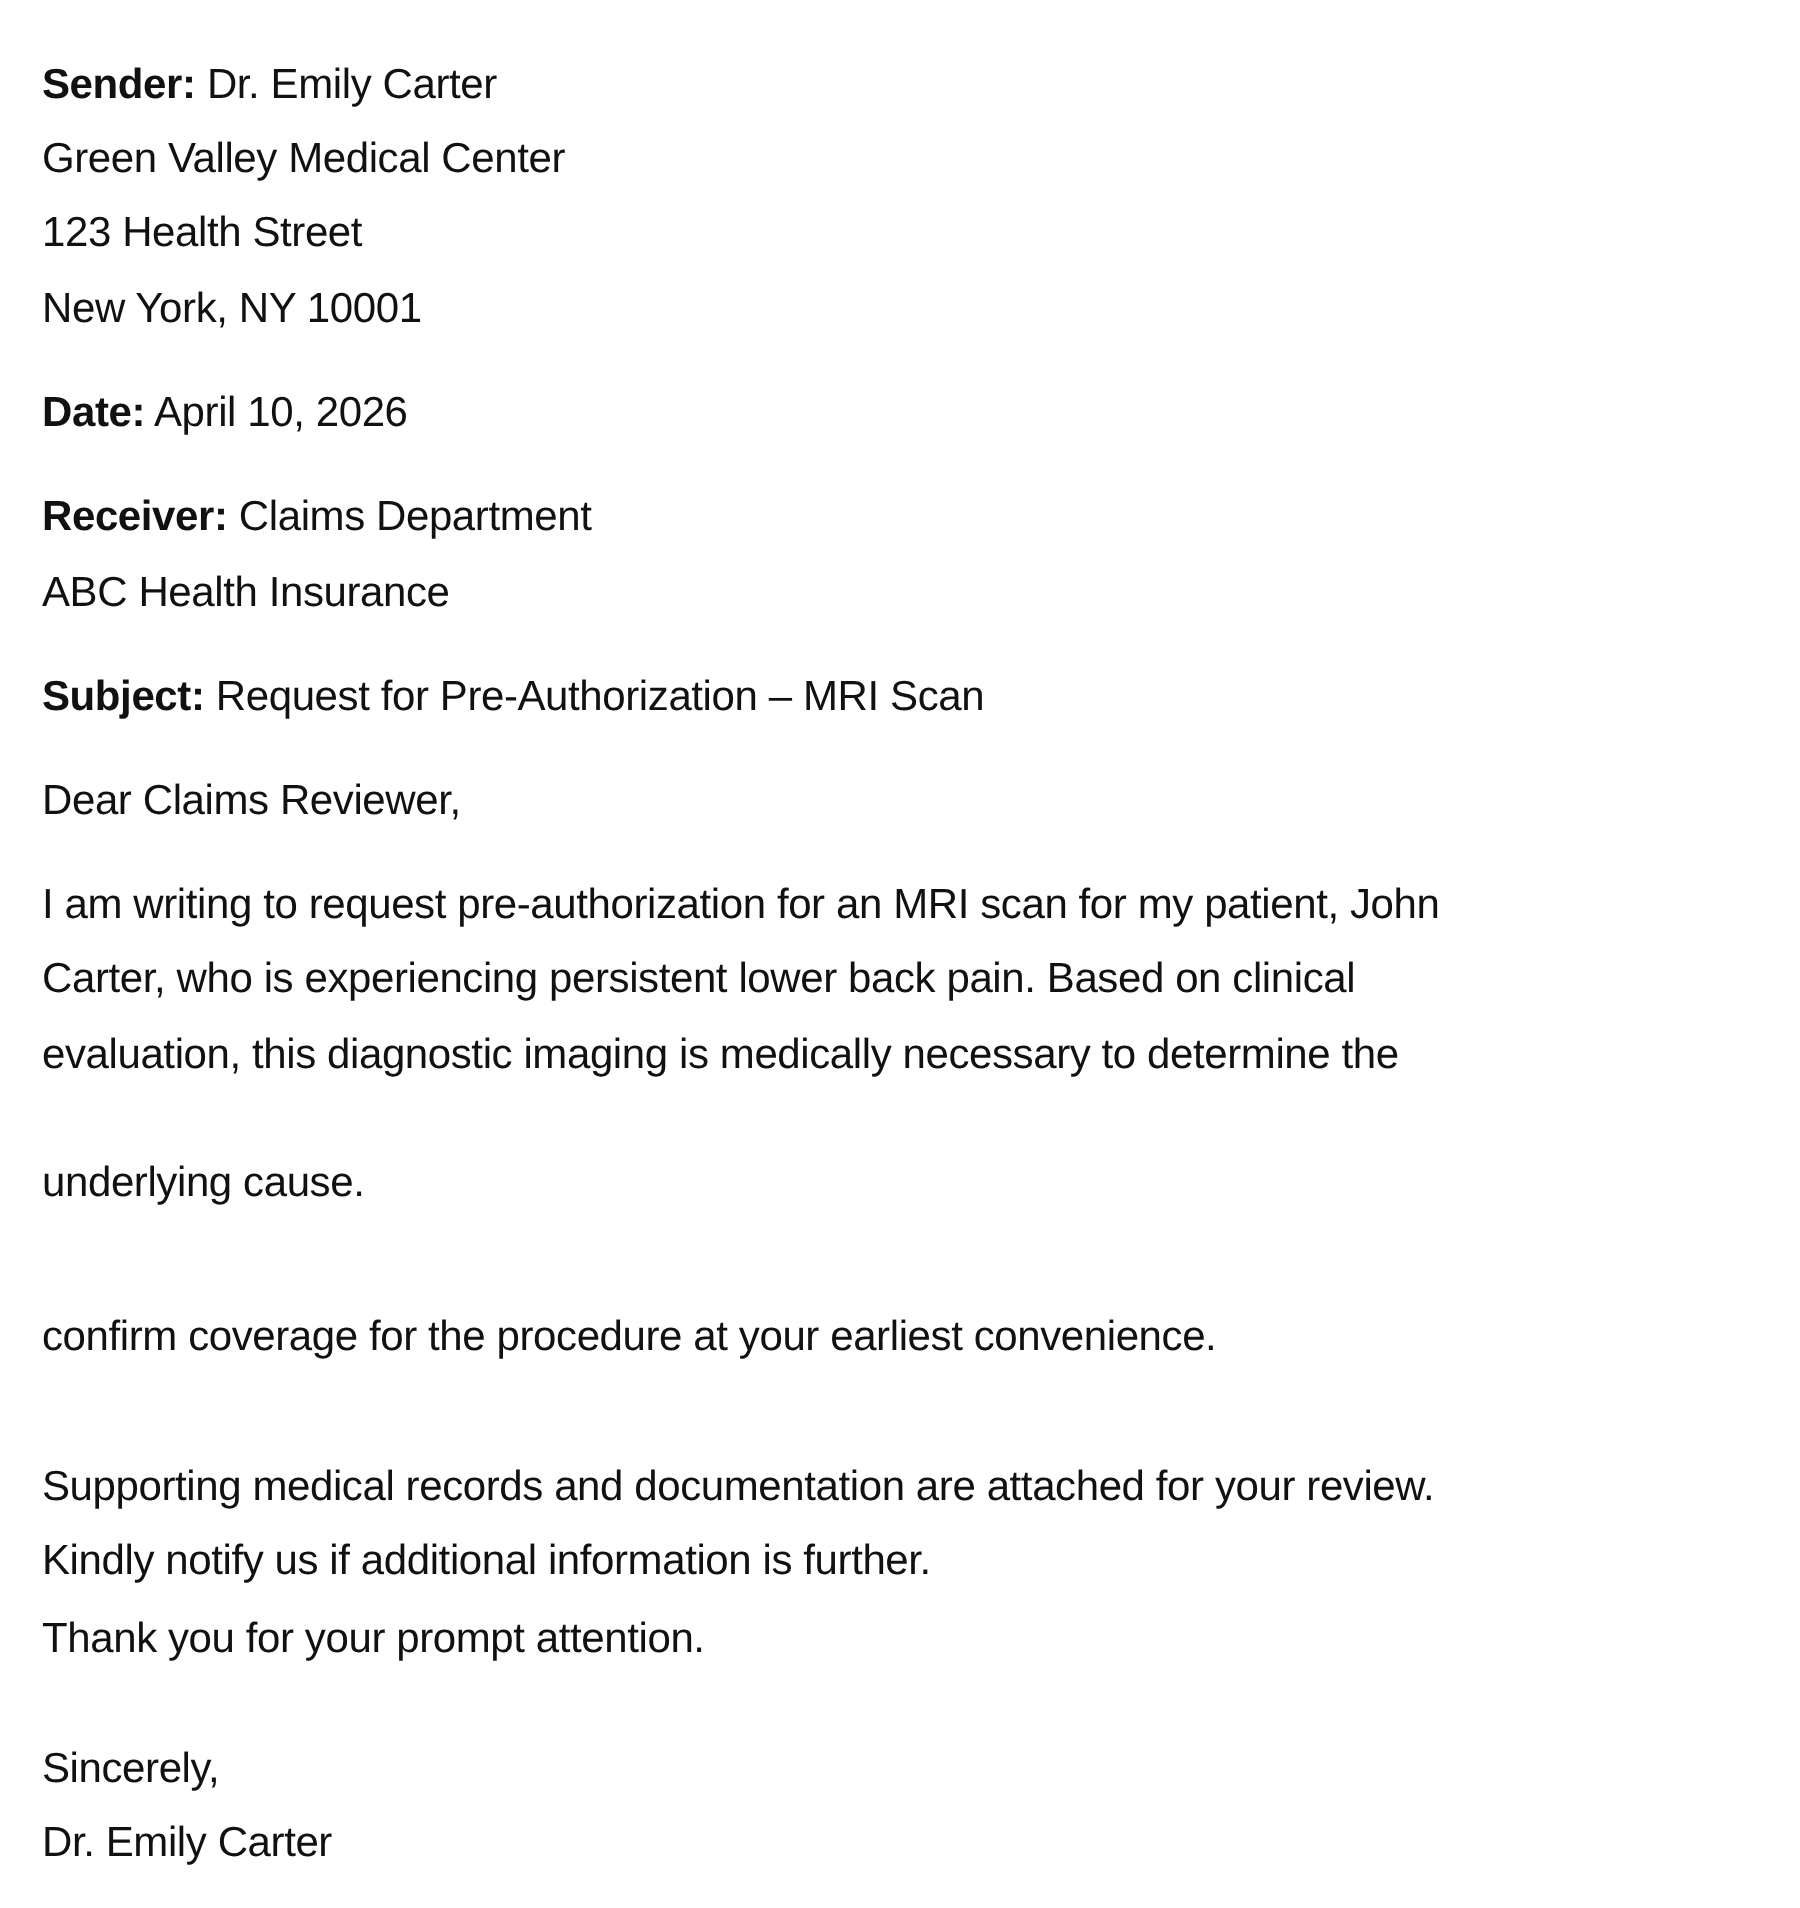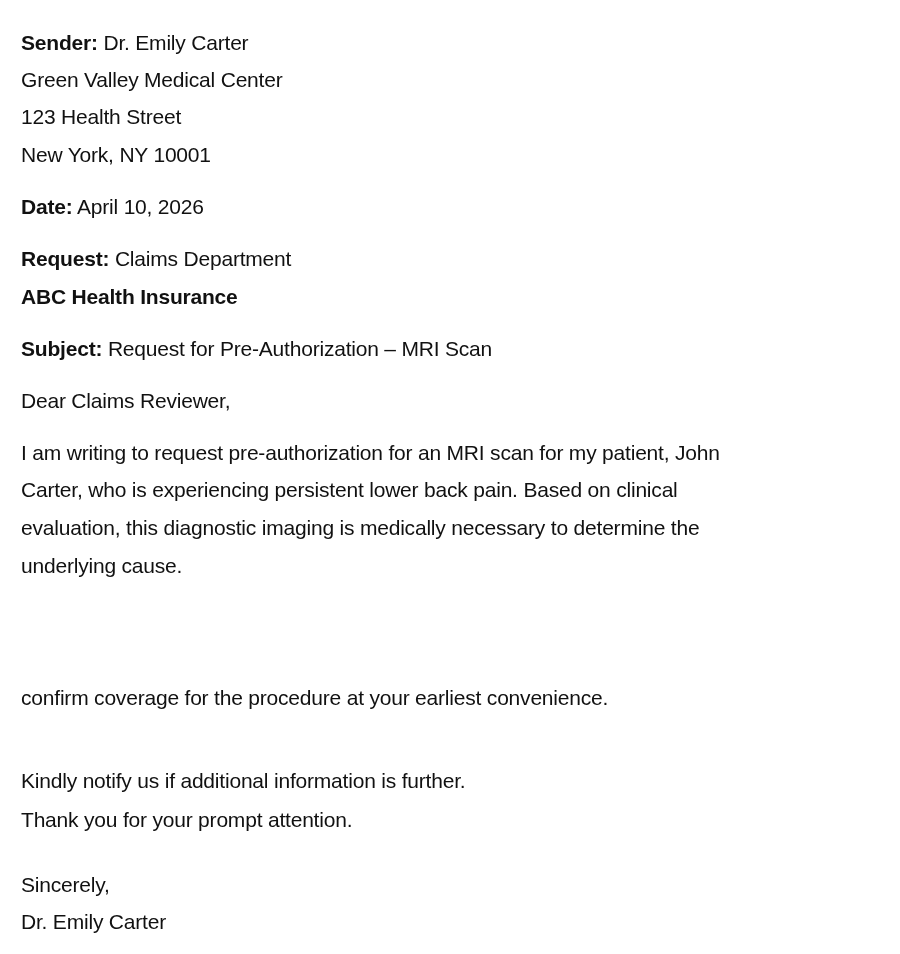--- a/index.html
+++ b/index.html
@@ -43,39 +43,40 @@
   <div class="line" style="top:67px;">Green Valley Medical Center</div>
   <div class="line" style="top:104px;">123 Health Street</div>
   <div class="line" style="top:142px;">New York, NY 10001</div>
 
   <div class="line" style="top:194px;">
     <span class="label">Date:</span>
     <span>April 10, 2026</span>
   </div>
 
   <div class="line" style="top:246px;">
-    <span class="label">Request:</span>
+    <span class="label">Receiver:</span>
     <span>Claims Department</span>
   </div>
-  <div class="line" style="top:284px;font-weight:bold;">ABC Health Insurance</div>
+  <div class="line" style="top:284px;">ABC Health Insurance</div>
 
   <div class="line" style="top:336px;">
     <span class="label">Subject:</span>
     <span>Request for Pre-Authorization – MRI Scan</span>
   </div>
 
   <div class="line" style="top:388px;">Dear Claims Reviewer,</div>
 
   <div class="line" style="top:440px;">I am writing to request pre-authorization for an MRI scan for my patient, John</div>
   <div class="line" style="top:477px;">Carter, who is experiencing persistent lower back pain. Based on clinical</div>
   <div class="line" style="top:515px;">evaluation, this diagnostic imaging is medically necessary to determine the</div>
-  <div class="line" style="top:553px;">underlying cause.</div>
+  <div class="line" style="top:579px;">underlying cause.</div>
 
-  <div class="line" style="top:685px;">confirm coverage for the procedure at your earliest convenience.</div>
+  <div class="line" style="top:656px;">confirm coverage for the procedure at your earliest convenience.</div>
 
+  <div class="line" style="top:731px;">Supporting medical records and documentation are attached for your review.</div>
   <div class="line" style="top:768px;">Kindly notify us if additional information is further.</div>
 
   <div class="line" style="top:807px;">Thank you for your prompt attention.</div>
 
   <div class="line" style="top:872px;">Sincerely,</div>
   <div class="line" style="top:909px;">Dr. Emily Carter</div>
 
 </div>
 
 </body></html>

